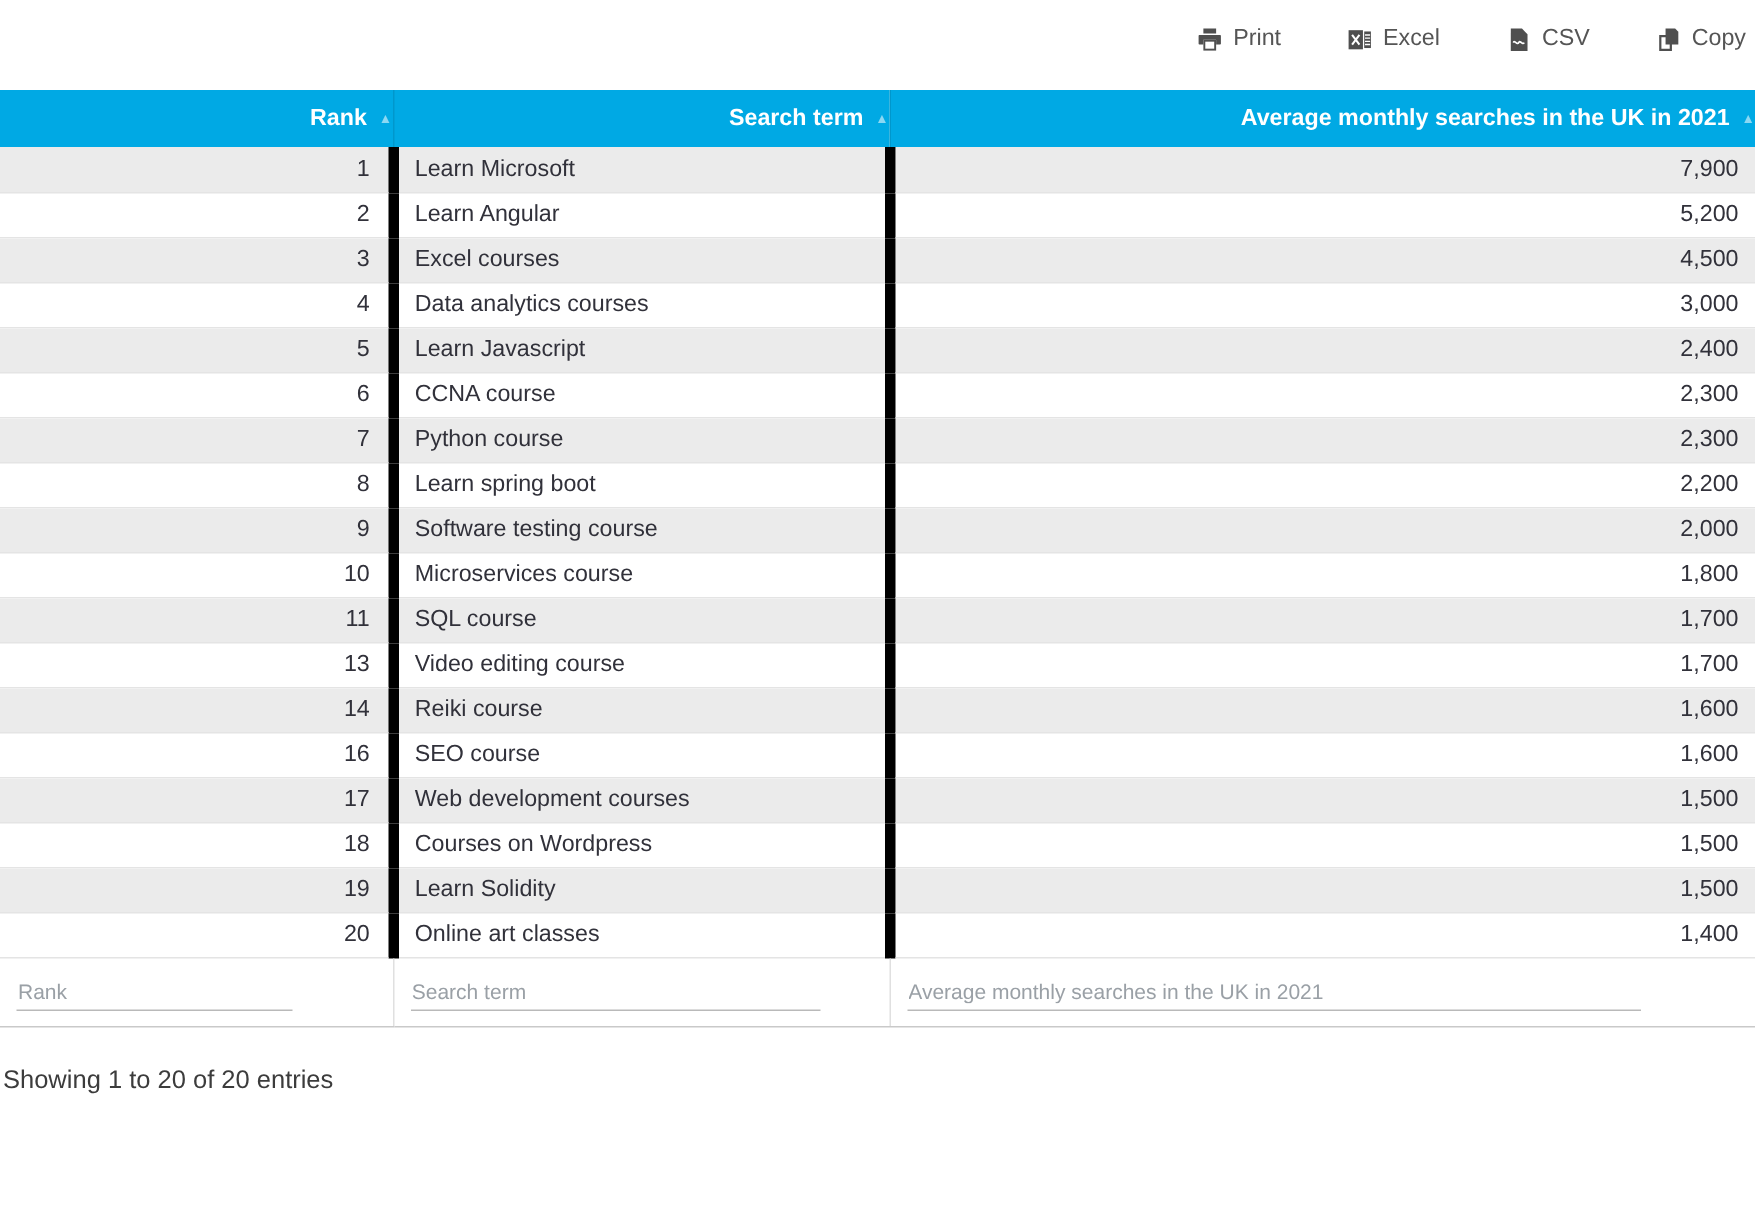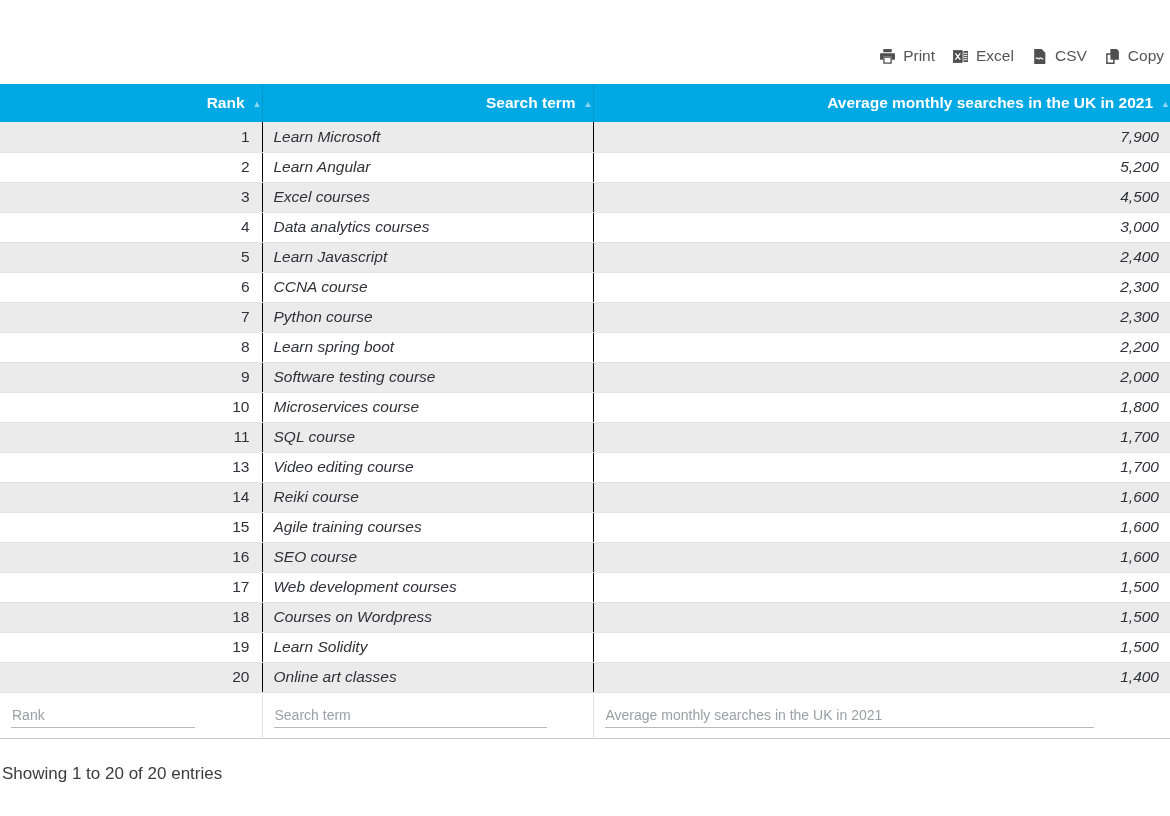--- a/index.html
+++ b/index.html
@@ -4,22 +4,22 @@
 <style>
   html,body { margin:0; padding:0; }
   body {
     width:1170px; height:816px; overflow:hidden;
     background:#ffffff;
     font-family:"Liberation Sans", sans-serif;
     -webkit-font-smoothing:antialiased;
   }
   
   .export-bar {
-    display:flex; justify-content:flex-end; align-items:flex-end;
-    gap:17px; padding:11px 6px 0 0; height:30px;margin-top:24px;
+    display:flex; justify-content:flex-end; align-items:center;
+    gap:44px; padding:11px 6px 0 0; height:30px;
   }
   .export-btn {
     display:inline-flex; align-items:center; gap:7px;
     background:none; border:none; padding:0; cursor:pointer;
     color:#555555; font-size:15.5px; font-family:inherit;
   }
   .export-btn svg { display:block; }
 
   
   table.datatable { border-collapse:collapse; table-layout:fixed; width:1170px; margin-top:19px; }
@@ -34,21 +34,21 @@
     color:rgba(255,255,255,0.55); font-size:9px;
     margin-left:8px; vertical-align:1px;
   }
   tbody td {
     font-size:15.5px; color:#31313a;
     height:30px; padding:0 11px; box-sizing:border-box;
     border-bottom:1px solid #e4e4e4;
     white-space:nowrap; overflow:hidden;
   }
   tbody tr:nth-child(odd) td { background:#ebebeb; }
-  tbody td + td { border-left:1px solid #000000;font-style:italic; }
+  tbody td + td { border-left:7px solid #000000; }
   tbody td.col-rank  { text-align:right; padding-right:12px; }
   tbody td.col-value { text-align:right; }
 
   tfoot td {
     height:46px; padding:0 11px; box-sizing:border-box;
     vertical-align:middle;
     border-bottom:1px solid #c9c9c9;
   }
   tfoot td + td { border-left:1px solid #e0e0e0; }
   tfoot input {
@@ -185,25 +185,20 @@
         <td class="col-rank">13</td>
         <td class="col-term">Video editing course</td>
         <td class="col-value">1,700</td>
       </tr>
       <tr>
         <td class="col-rank">14</td>
         <td class="col-term">Reiki course</td>
         <td class="col-value">1,600</td>
       </tr>
       <tr>
-        <td class="col-rank">15</td>
-        <td class="col-term">Agile training courses</td>
-        <td class="col-value">1,600</td>
-      </tr>
-      <tr>
         <td class="col-rank">16</td>
         <td class="col-term">SEO course</td>
         <td class="col-value">1,600</td>
       </tr>
       <tr>
         <td class="col-rank">17</td>
         <td class="col-term">Web development courses</td>
         <td class="col-value">1,500</td>
       </tr>
       <tr>

